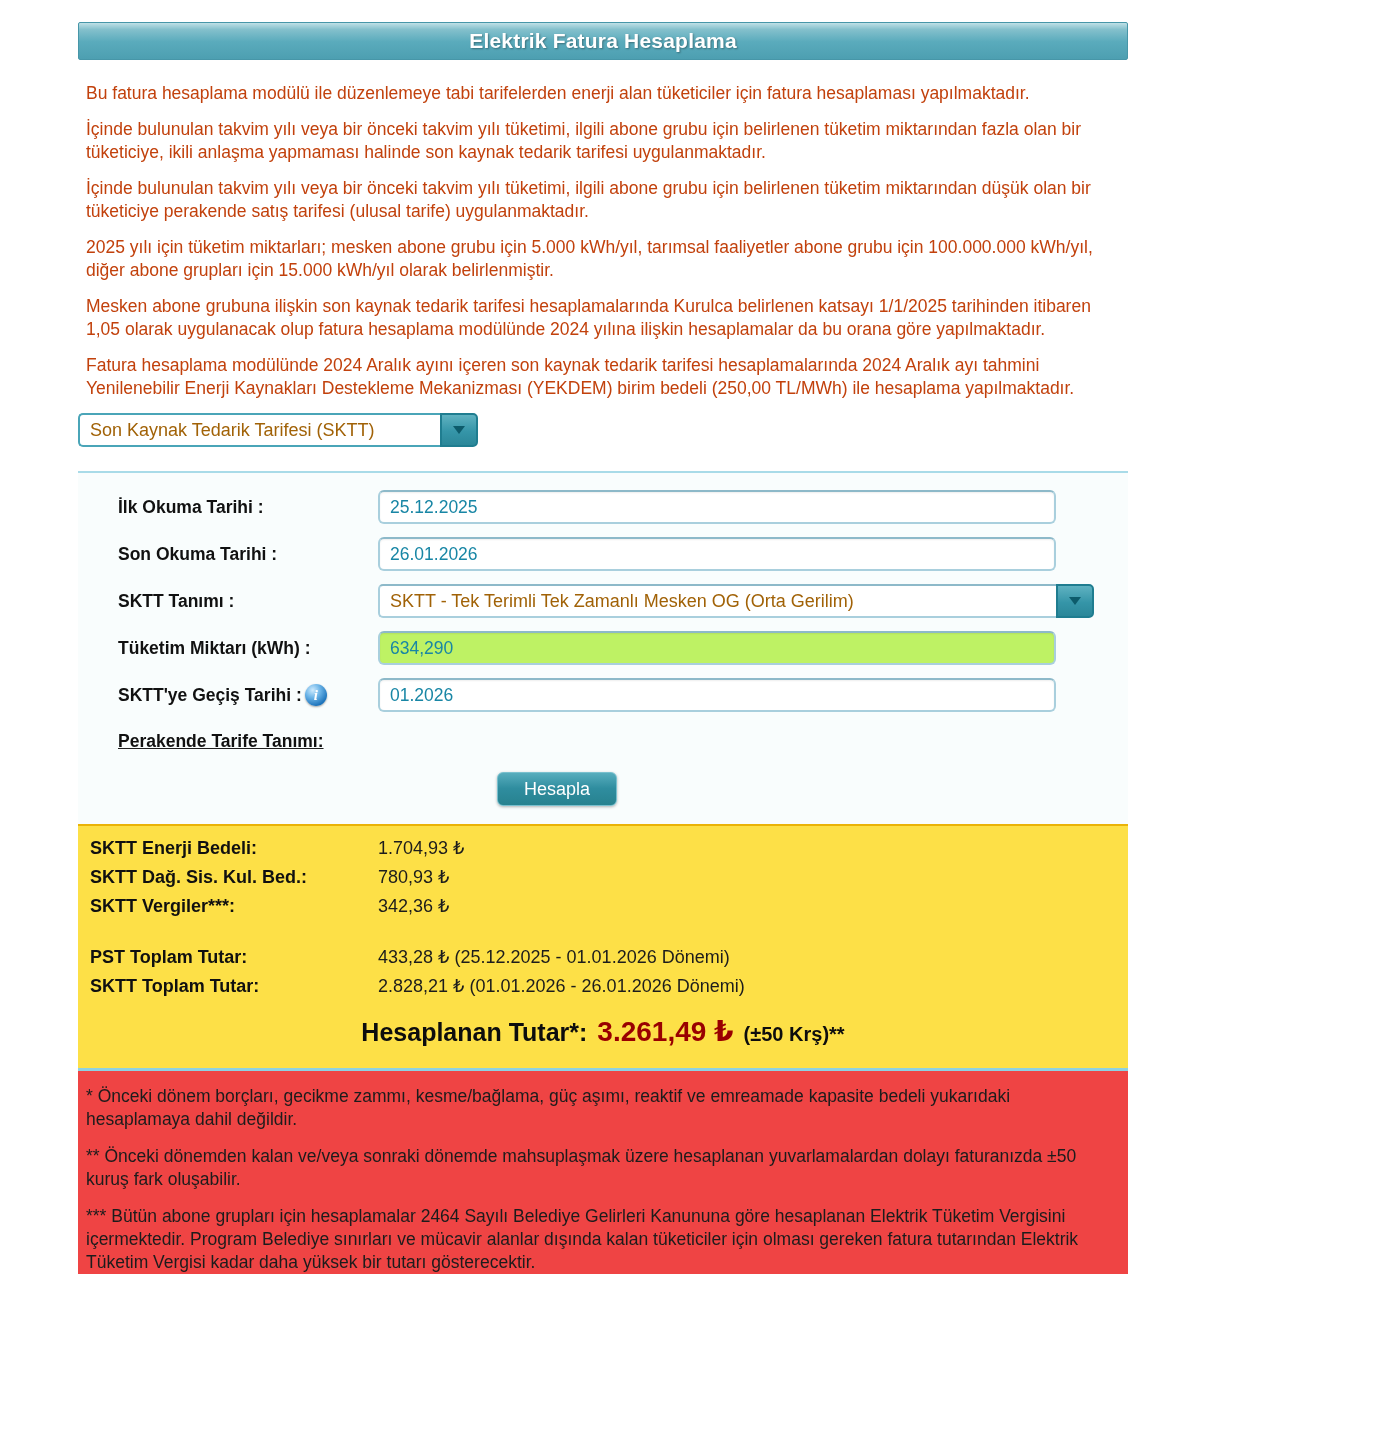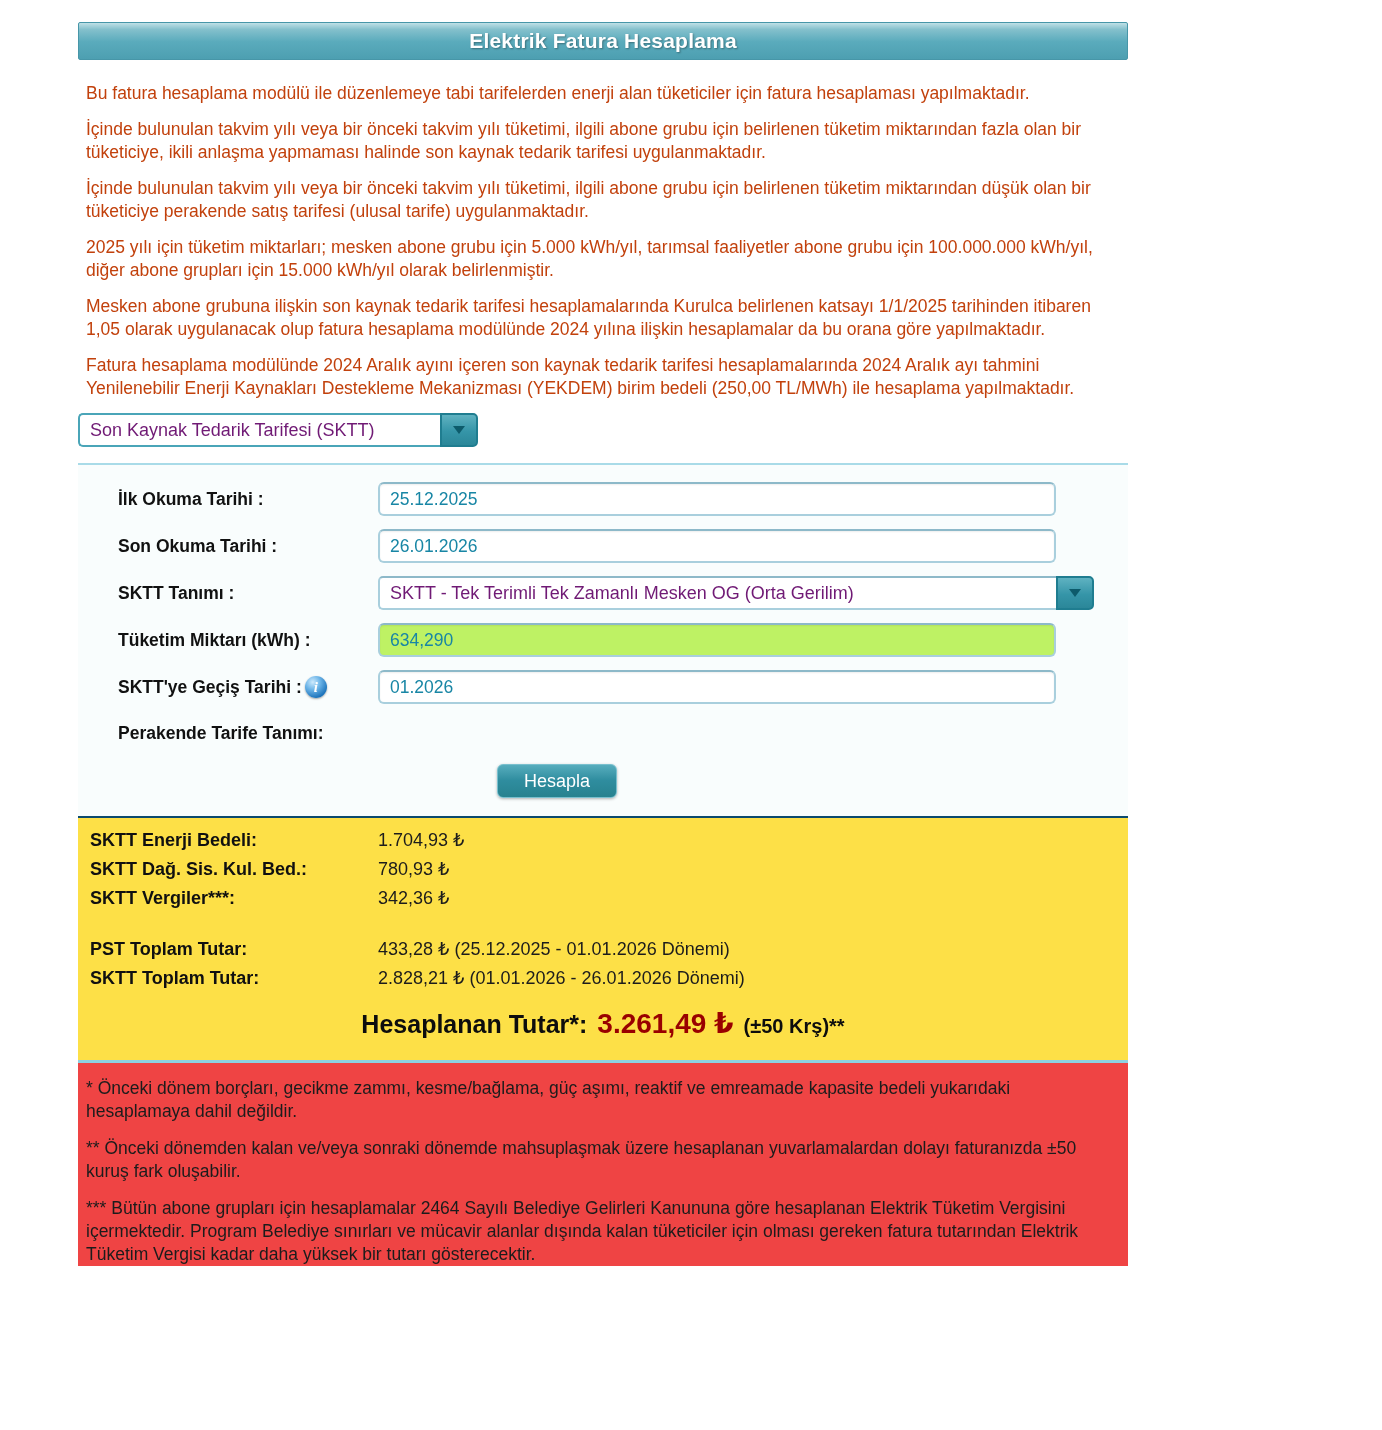--- a/index.html
+++ b/index.html
@@ -22,34 +22,34 @@
   .intro{margin-top:22px;width:1028px;padding-left:8px;}
   .intro p{margin:0 0 13px 0;font-size:17.5px;line-height:23px;color:#c2410c;}
 
   
   .tarife-row{display:flex;align-items:center;margin-top:8px;}
   .tarife-label{flex:0 0 385px;text-align:right;font-weight:bold;font-size:18px;padding-right:30px;}
   .select-box{display:flex;align-items:stretch;height:34px;}
   .select-text{
     display:flex;align-items:center;padding:0 10px;background:#fff;
     border:2px solid #4aa5b8;border-right:none;border-radius:5px 0 0 5px;
-    color:#701a75;font-size:18px;white-space:nowrap;overflow:hidden;
+    color:#a16207;font-size:18px;white-space:nowrap;overflow:hidden;
   }
   .select-arrow{
     width:34px;display:flex;align-items:center;justify-content:center;
     background:linear-gradient(180deg,#5fb2c1 0%,#3595a8 55%,#2b8western799 100%);
     background:linear-gradient(180deg,#5fb2c1 0%,#3595a8 55%,#2b8799 100%);
     border:2px solid #1f7d90;border-radius:0 5px 5px 0;cursor:pointer;
   }
   .tri-down{width:0;height:0;border-left:6px solid transparent;border-right:6px solid transparent;border-top:8px solid #0d5b6b;}
 
   
   .form-section{
-    margin-top:16px;background:#f9fdfd;
-    border-top:2px solid #a9dbe8;border-bottom:2px solid #0c4a6e;
+    margin-top:24px;background:#f9fdfd;
+    border-top:2px solid #a9dbe8;border-bottom:2px solid #eab308;
     padding:17px 0 14px 0;
   }
   .form-row{display:flex;align-items:center;margin:0 0 13px 40px;}
   .form-label{flex:0 0 260px;font-weight:bold;font-size:17.5px;color:#111;display:flex;align-items:center;}
   .input-field{
     width:654px;height:30px;border:2px solid #a9cfdd;border-top-color:#8db9c9;border-radius:6px;
     padding:0 10px;font-family:"Liberation Sans","DejaVu Sans",sans-serif;
     font-size:17.5px;color:#1886a5;background:#fff;outline:none;
     box-shadow:inset 0 1px 2px rgba(0,0,0,.07);
   }
@@ -144,21 +144,21 @@
       </div>
 
       <div class="form-row">
         <div class="form-label">
           <span>SKTT'ye Geçiş Tarihi :</span>
           <span class="info-icon">i</span>
         </div>
         <input class="input-field" type="text" value="01.2026" style="">
       </div>
 
-      <div class="form-row" style="margin-top:19px;">
+      <div class="form-row" style="margin-top:19px;text-decoration:underline;">
         <div class="form-label">Perakende Tarife Tanımı:</div>
       </div>
 
       <div class="btn-row">
         <button class="hesapla-btn">Hesapla</button>
       </div>
     </div>
 
     <div class="results">
       <div class="res-row">

